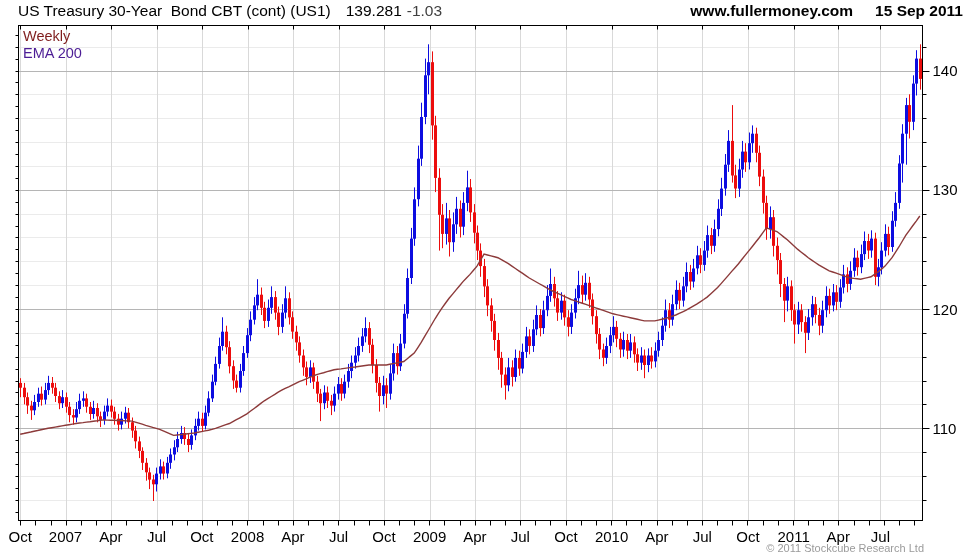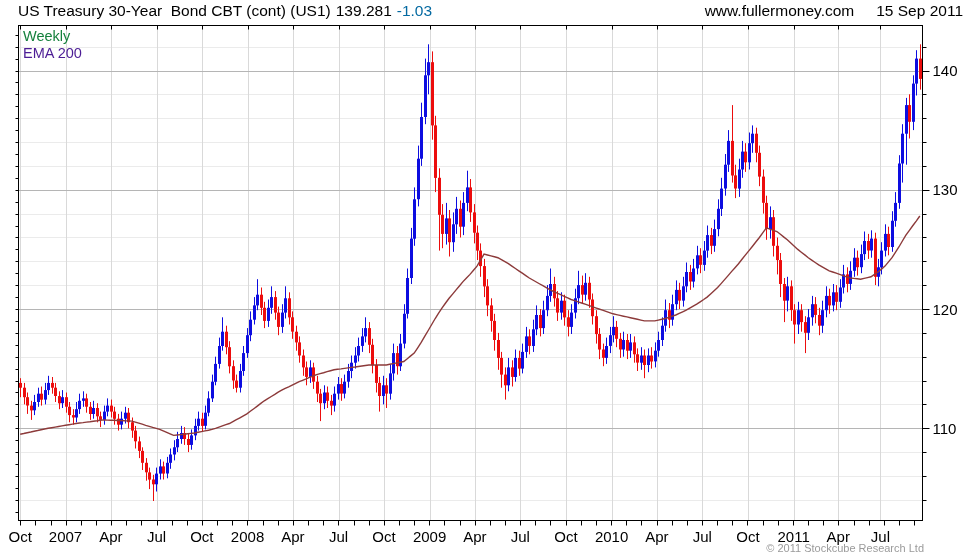--- a/index.html
+++ b/index.html
@@ -1,21 +1,21 @@
 <!DOCTYPE html>
 <html><head>
 <meta charset="utf-8">
 <style>
   html,body{margin:0;padding:0;background:#fff;}
   .page{position:relative;width:980px;height:560px;background:#fff;overflow:hidden;
         font-family:"Liberation Sans",sans-serif;color:#000;}
   .hdr-title{position:absolute;left:18px;top:2px;font-size:15.5px;white-space:pre;}
-  .hdr-title .price{margin-left:5px;}
+  .hdr-title .price{margin-left:15px;}
   .hdr-title .chg{margin-left:5px;}
-  .hdr-right{position:absolute;right:17px;top:2px;font-size:15.5px;white-space:nowrap;}
+  .hdr-right{position:absolute;right:17px;top:2px;font-size:15.5px;white-space:nowrap;font-weight:bold;}
   .hdr-right .site{margin-right:22px;}
   .legend{position:absolute;left:23px;top:28px;font-size:14.5px;line-height:17px;}
   .copyright{position:absolute;right:56px;top:542px;font-size:11px;text-align:center;}
   svg{position:absolute;left:0;top:0;}
   text{font-family:"Liberation Sans",sans-serif;}
 </style>
 </head>
 <body>
 
 <div class="page">
@@ -742,23 +742,23 @@
       <text x="565.9155000000001" y="542" font-size="15" fill="#000" text-anchor="middle">Oct</text>
       <text x="611.5952000000001" y="542" font-size="15" fill="#000" text-anchor="middle">2010</text>
       <text x="656.9262" y="542" font-size="15" fill="#000" text-anchor="middle">Apr</text>
       <text x="702.2572" y="542" font-size="15" fill="#000" text-anchor="middle">Jul</text>
       <text x="747.9369" y="542" font-size="15" fill="#000" text-anchor="middle">Oct</text>
       <text x="793.6166000000001" y="542" font-size="15" fill="#000" text-anchor="middle">2011</text>
       <text x="838.2502000000001" y="542" font-size="15" fill="#000" text-anchor="middle">Apr</text>
       <text x="880.4429" y="542" font-size="15" fill="#000" text-anchor="middle">Jul</text>
     </svg>
 
-  <div class="hdr-title"><span>US Treasury 30-Year&nbsp; Bond CBT (cont) (US1)</span><span class="price">139.281</span><span class="chg" id="chg" style="color: #0369a1;">-1.03</span></div>
+  <div class="hdr-title"><span>US Treasury 30-Year&nbsp; Bond CBT (cont) (US1)</span><span class="price">139.281</span><span class="chg" id="chg" style="color: #404040;">-1.03</span></div>
 
   <div class="hdr-right"><span class="site">www.fullermoney.com</span><span>15 Sep 2011</span></div>
 
   <div class="legend">
-    <div id="leg1" style="color: #15803d;">Weekly</div>
+    <div id="leg1" style="color: #7f1d1d;">Weekly</div>
     <div id="leg2" style="color: #4c1d95;">EMA 200</div>
   </div>
 
   <div class="copyright" id="copy" style="color: rgb(155, 155, 155);">© 2011 Stockcube Research Ltd</div>
 </div>
 
 </body></html>

